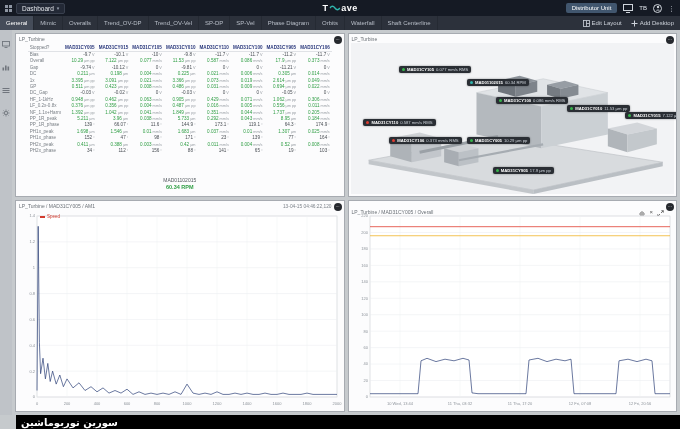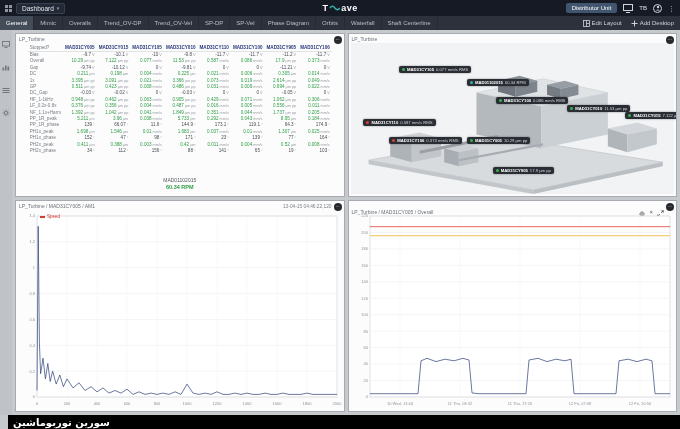--- a/index.html
+++ b/index.html
@@ -60,21 +60,21 @@
   .chart-hdr { display:flex; justify-content:space-between; align-items:center; padding:2px 12px 0 3px; }
   .chart-hdr .panel-title { padding:0; }
   .hdr-icons { display:flex; gap:4px; align-items:center; color:#555; }
   .hdr-icons .x { font-size:6px; line-height:6px; cursor:pointer; }
   .chart-area { position:absolute; top:10px; left:2px; right:2px; bottom:2px; cursor:crosshair; }
   .legend { position:absolute; top:13px; left:24px; font-size:4.5px; color:#d23b2f; display:flex; gap:2px; align-items:center; z-index:4; }
   .legend .sw { width:5px; height:2px; background:#d23b2f; }
   .timestamp { font-size:4.8px; color:#7d838a; }
 
   
-  .watermark { position:absolute; bottom:0; left:8px; right:0; height:14px; background:#000; color:#fff; display:flex; align-items:center; padding:0 5px; font-weight:bold; font-size:10px; font-family:"DejaVu Sans", sans-serif; }
+  .watermark { position:absolute; bottom:0; left:16px; right:0; height:14px; background:#000; color:#fff; display:flex; align-items:center; padding:0 5px; font-weight:bold; font-size:10px; font-family:"DejaVu Sans", sans-serif; }
 </style>
 </head>
 <body>
 
 <div class="topbar">
   <span class="tb-grid-icon">
     <svg width="7" height="7">
         <rect x="0" y="0" width="3" height="3" fill="#8e96a3"></rect>
         <rect x="4" y="0" width="3" height="3" fill="#8e96a3"></rect>
         <rect x="0" y="4" width="3" height="3" fill="#8e96a3"></rect>

